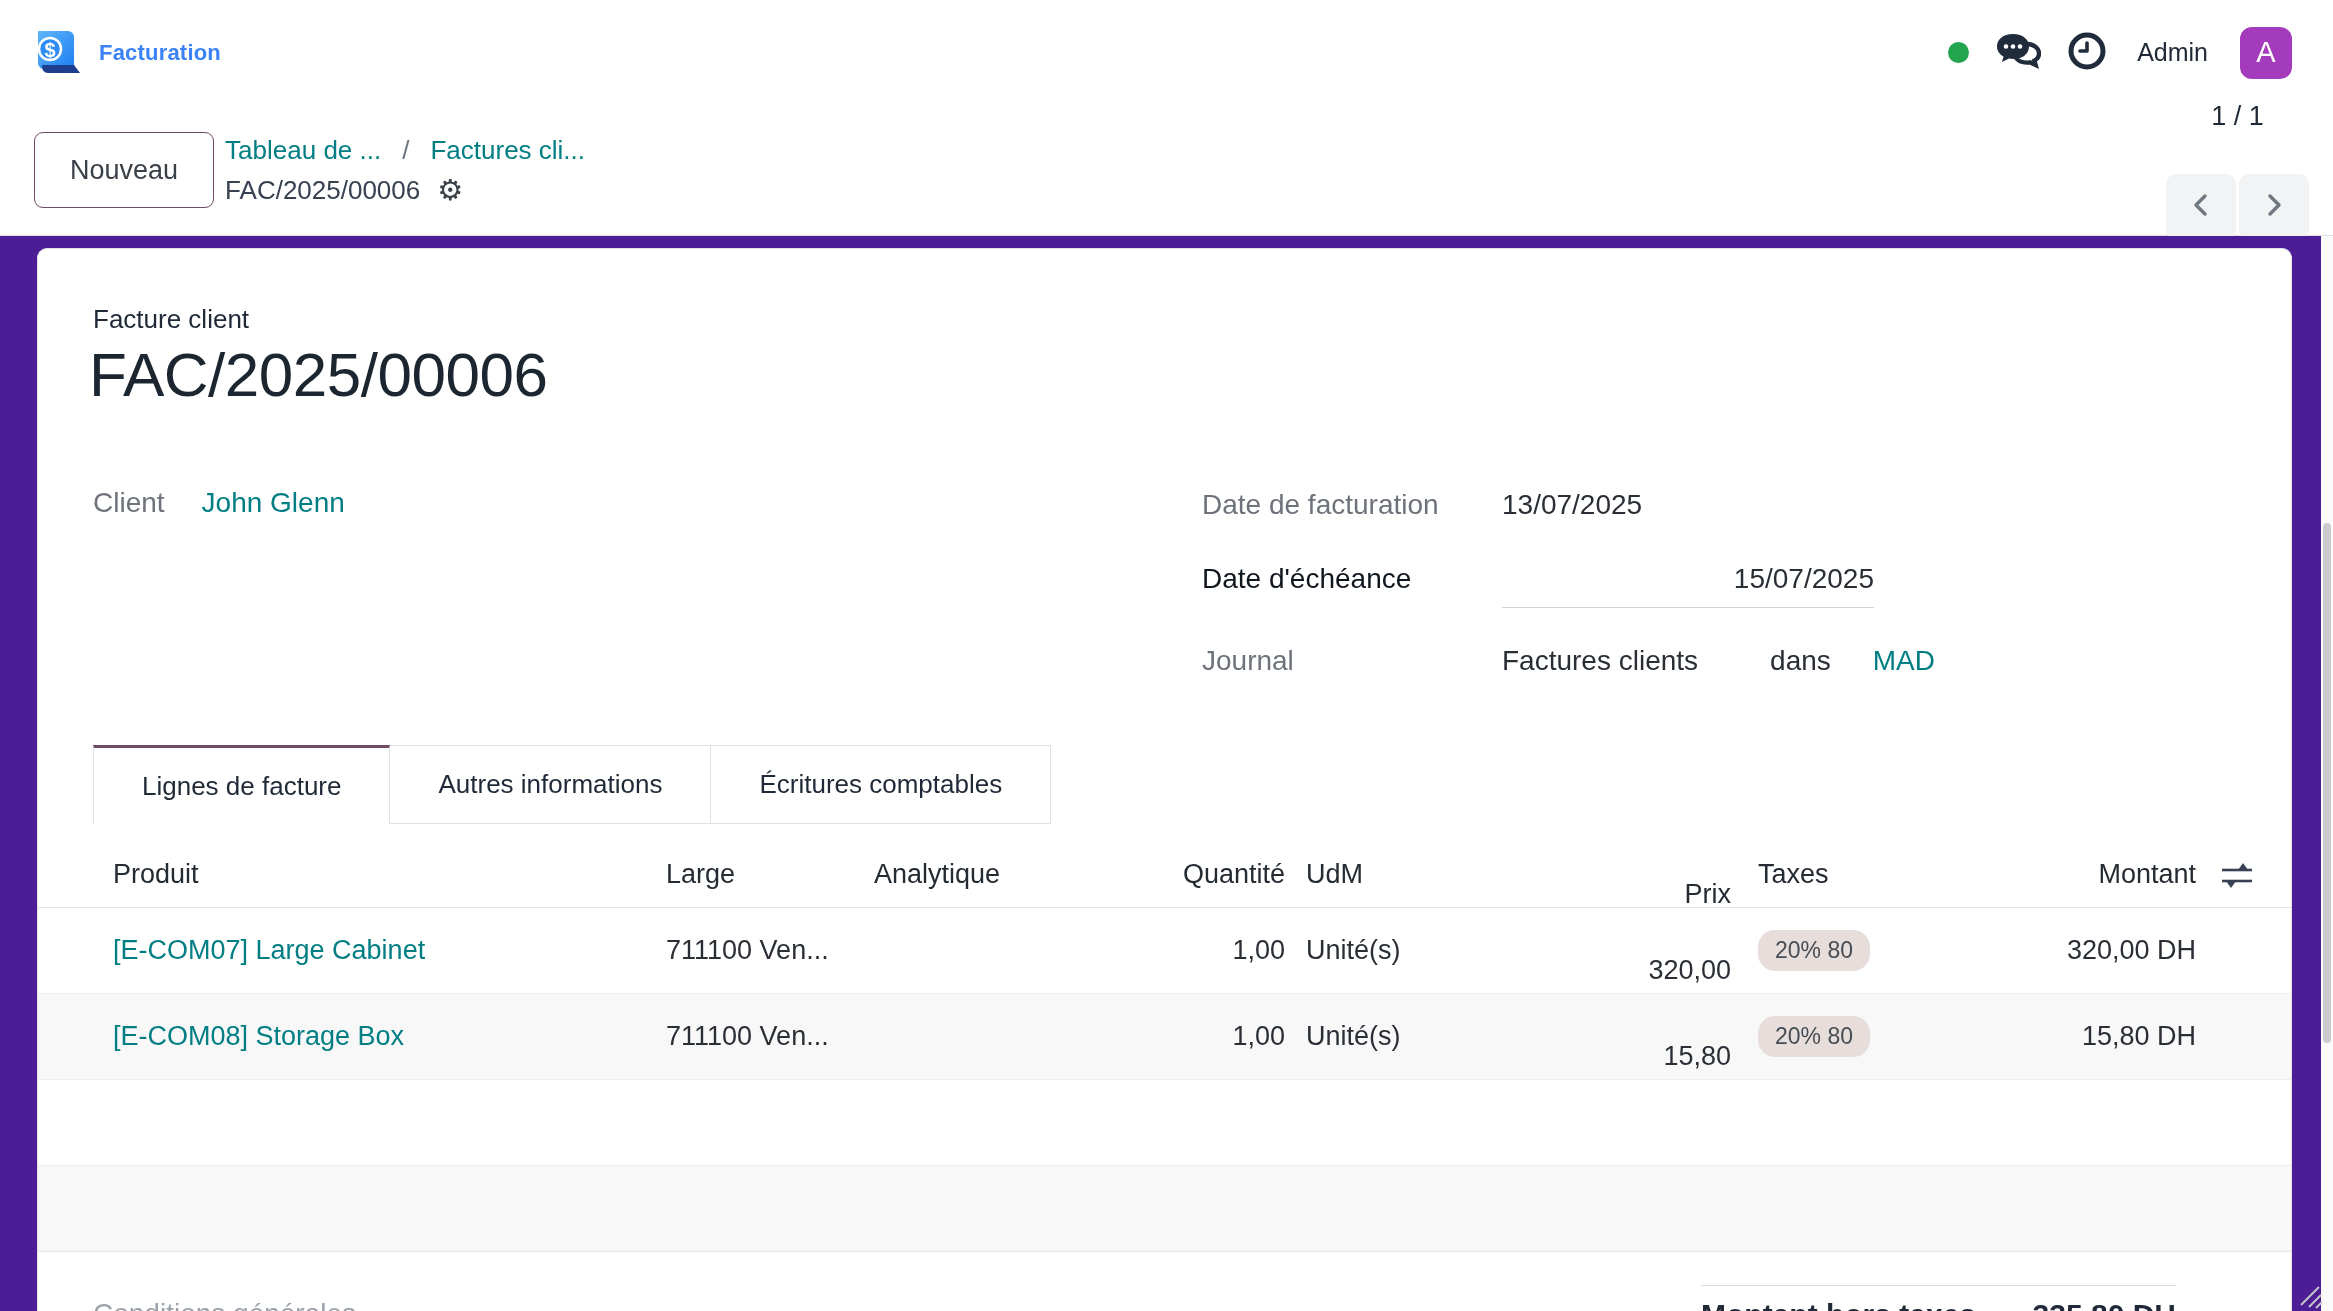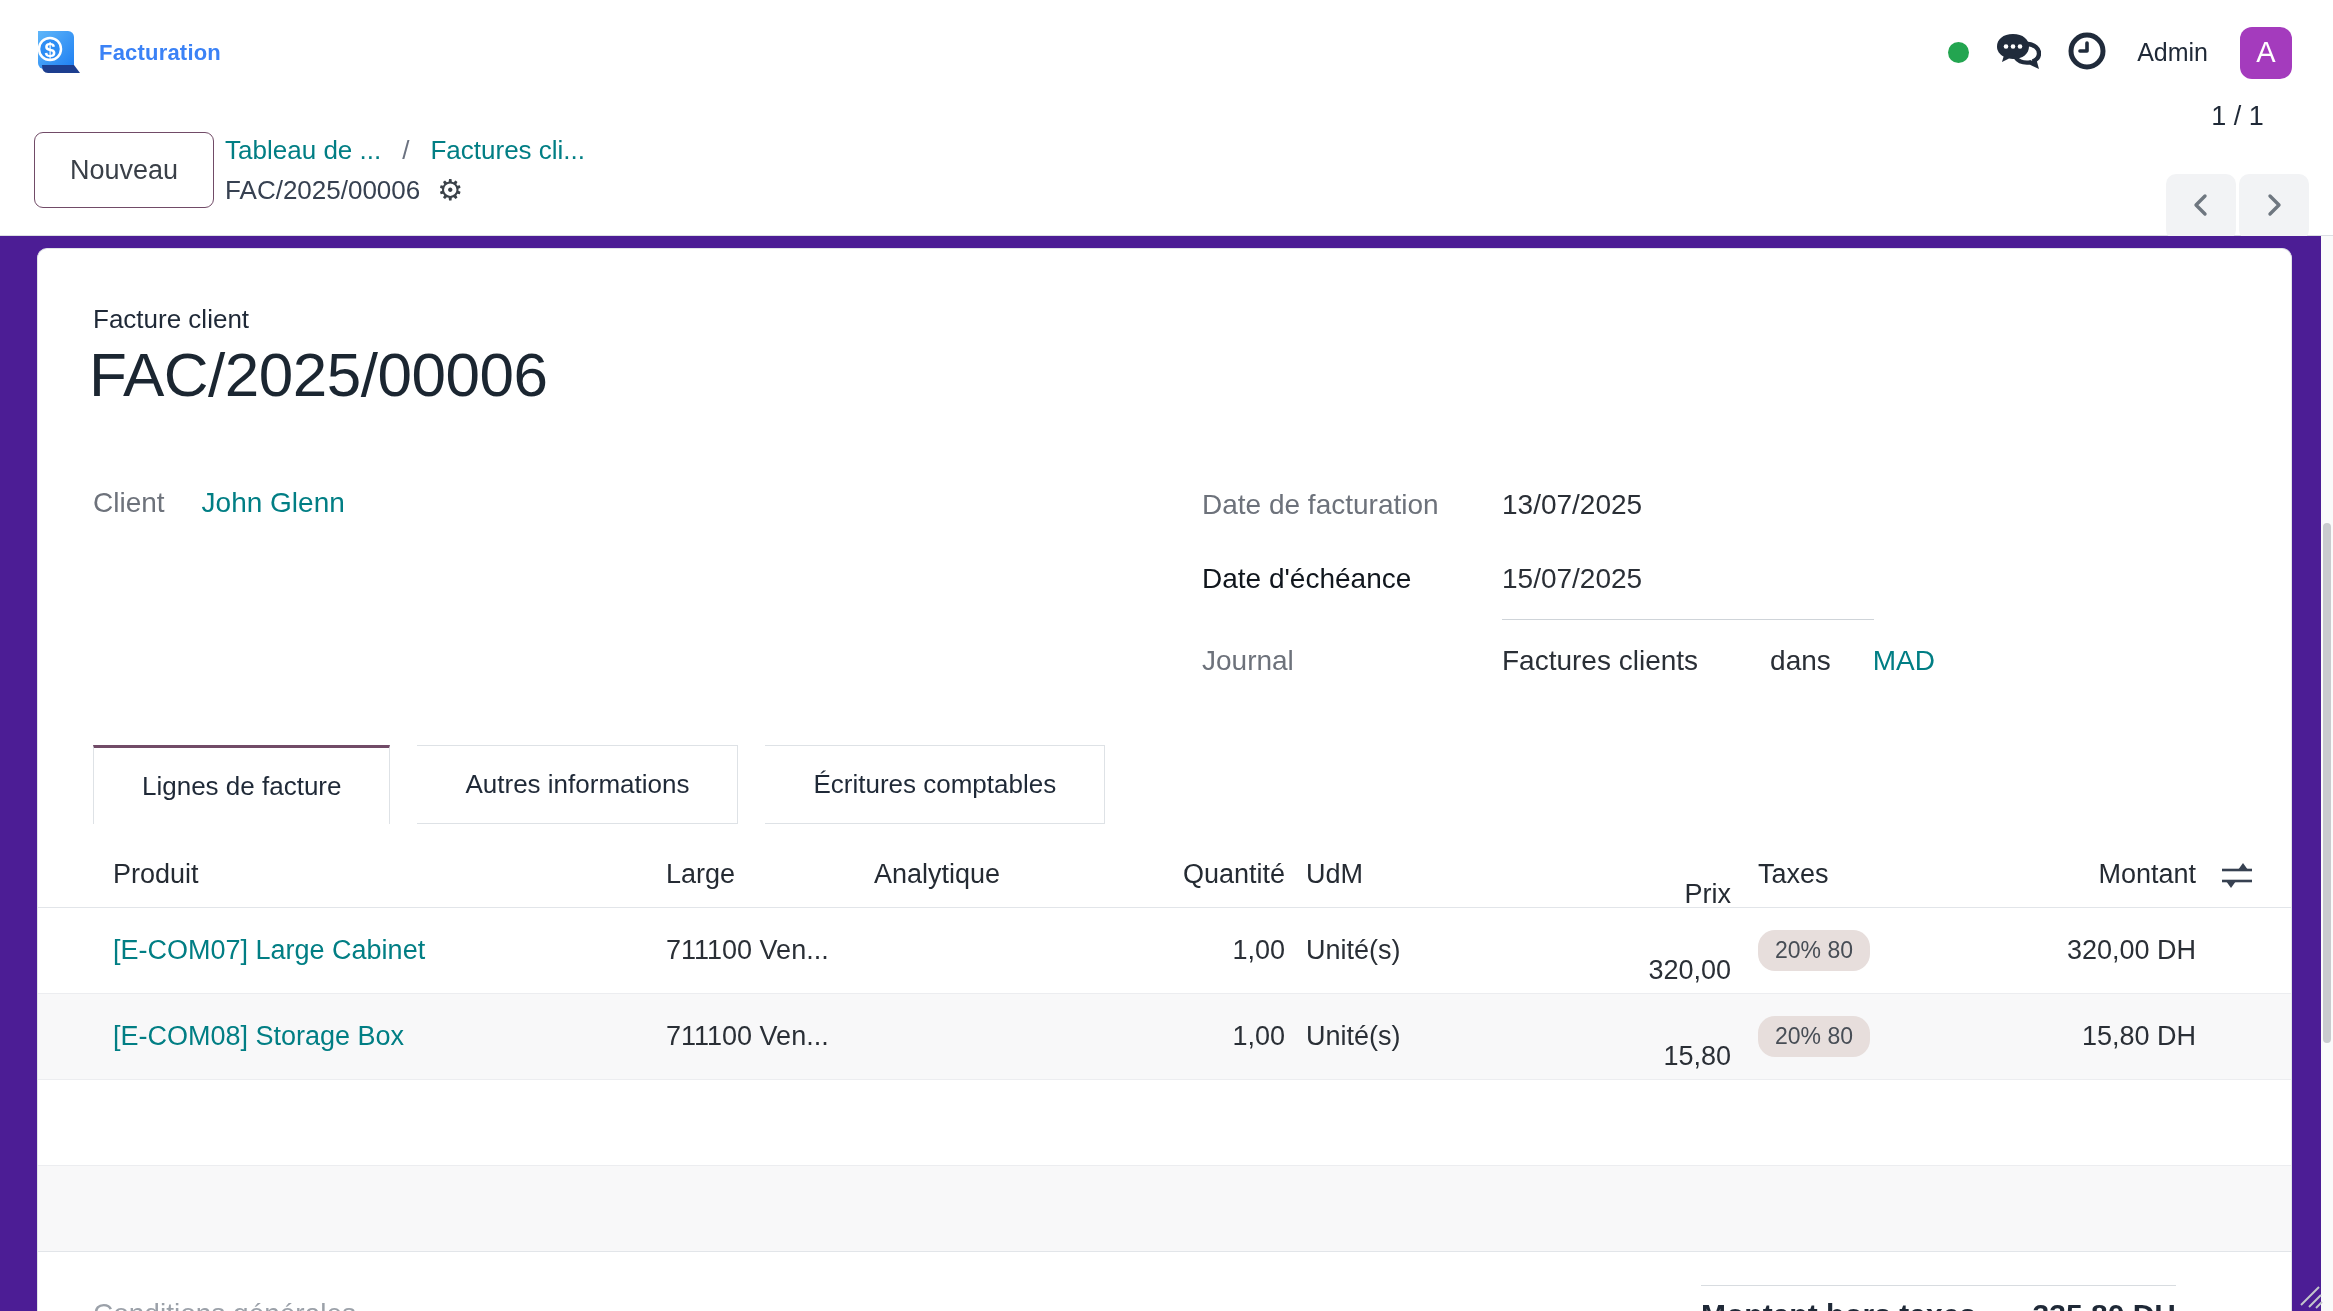--- a/index.html
+++ b/index.html
@@ -44,27 +44,27 @@
   .doc-type { position:absolute; left:55px; top:55px; font-size:26px; color:#1f2937; }
   .sheet-title { position:absolute; left:51px; top:90px; font-size:62px; font-weight:500; color:#1b2631; letter-spacing:-.5px; }
   .client-row { position:absolute; left:55px; top:238px; display:flex; align-items:baseline; gap:37px; font-size:28px; }
   .lbl-gray { color:#6d727b; }
   .lbl-dark { color:#10161d; }
   .link { color:#017e84; text-decoration:none; cursor:pointer; }
 
   .field-row { position:absolute; left:1164px; display:flex; font-size:28px; }
   .field-row .f-label { width:300px; flex:0 0 auto; }
   .row-1 { top:240px; } .row-2 { top:314px; } .row-3 { top:396px; }
-  .f-underline { display:inline-block; width:372px; border-bottom:1px solid #cfd4d9; padding-bottom:24px; color:#2a2f36; }
+  .f-underline { display:inline-block; width:372px; border-bottom:1px solid #cfd4d9; padding-bottom:12px; color:#2a2f36;text-align:right; }
   .f-value { color:#2a2f36; }
   .journal-dans { margin-left:72px; color:#2a2f36; }
   .journal-cur { margin-left:42px; }
 
   
-  .tabs { position:absolute; left:55px; top:496px; height:79px; display:flex;gap:27px; }
+  .tabs { position:absolute; left:55px; top:496px; height:79px; display:flex; }
   .tab { display:flex; align-items:center; justify-content:center; padding:0 48px; font-size:26px;
     color:#1f2937; background:#fff; border:1px solid #dee2e6; cursor:pointer; white-space:nowrap; }
   .tab + .tab { border-left:none; }
   .tab.active { border-top:3px solid #714B67; border-bottom:none; border-left:1px solid #dee2e6; font-weight:500; }
 
   
   .lines { position:absolute; left:0; top:593px; width:2253px; }
   .thead { display:flex; align-items:center; height:66px; border-bottom:1px solid #e2e5e9;
     font-size:27px; font-weight:500; color:#252b33; }
   .trow { display:flex; align-items:center; height:86px; border-bottom:1px solid #ecedf0; font-size:27px; color:#2a2f36; }

